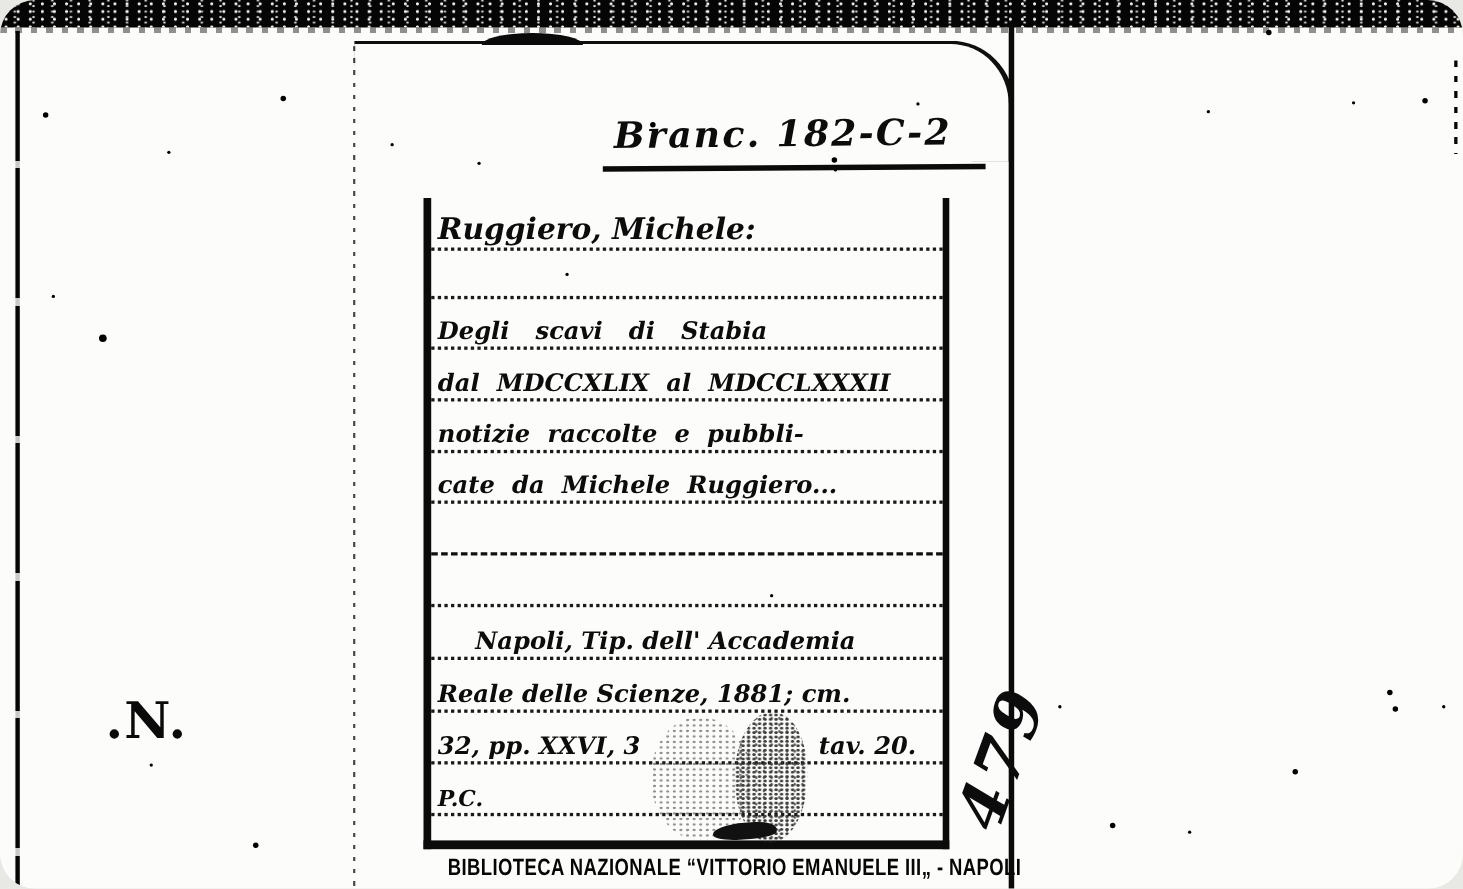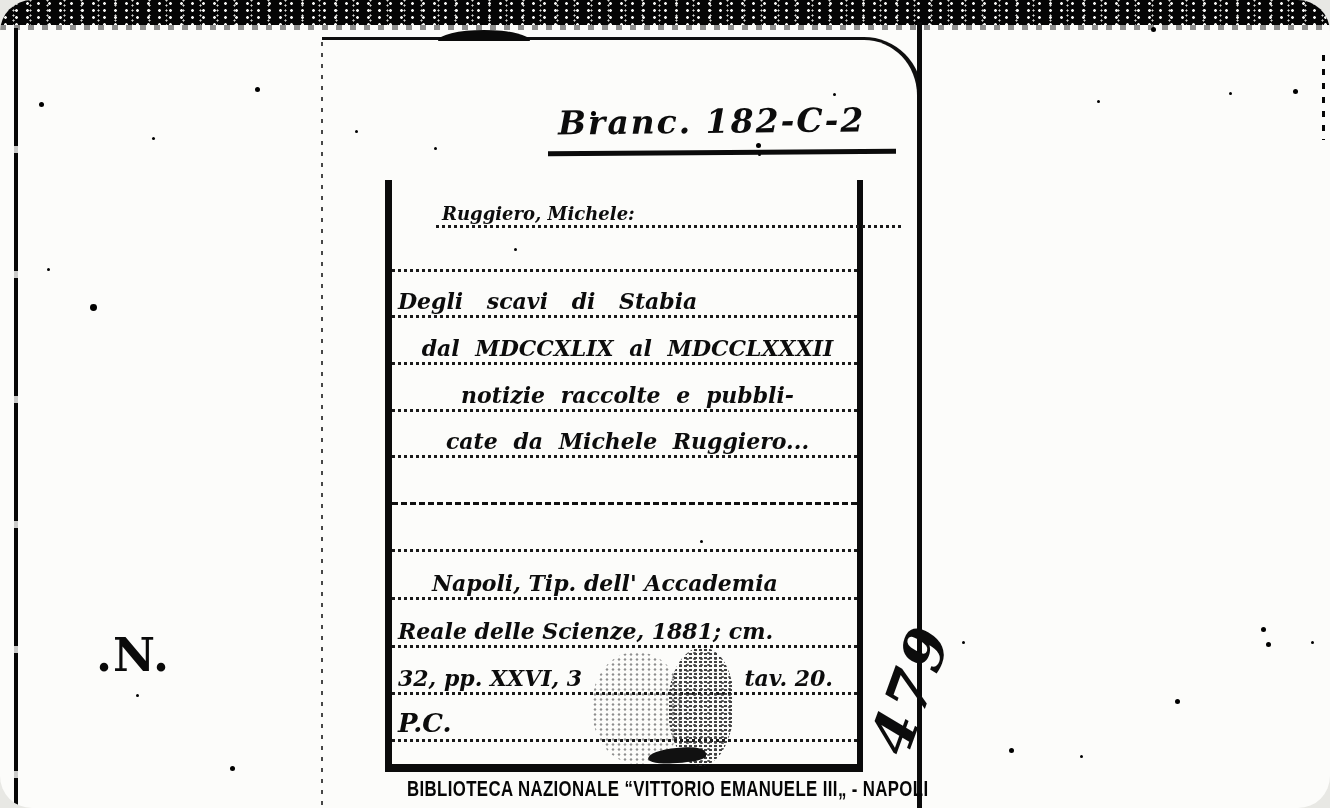--- a/index.html
+++ b/index.html
@@ -89,24 +89,24 @@
     border-bottom:3px dotted #1a1a1a;
     display:flex;align-items:flex-end;
     padding:0 0 1px 6px;
     box-sizing:border-box;
     font-size:22px;
     white-space:nowrap;
     overflow:visible;
   }
   .row.strong{border-bottom:3px dashed #101010;}
   .w-wide{word-spacing:16px;}
-  .w-med{word-spacing:8px;justify-content:center;}
+  .w-med{word-spacing:8px;}
   .collation-right{position:absolute;right:24px;bottom:1px;}
-  .note-pc{font-size:26px;}
-  .heading{font-size:18px;margin-left:44px;}
+  .note-pc{font-size:20px;}
+  .heading{font-size:27px;}
   
   .blot-a{
     position:absolute;left:592px;top:652px;width:92px;height:112px;
     border-radius:48% 52% 50% 50%;
     background-image:radial-gradient(#6a6a6a 1px, transparent 1.7px);
     background-size:6px 5px;
     opacity:.75;
   }
   .blot-b{
     position:absolute;left:668px;top:648px;width:66px;height:118px;

